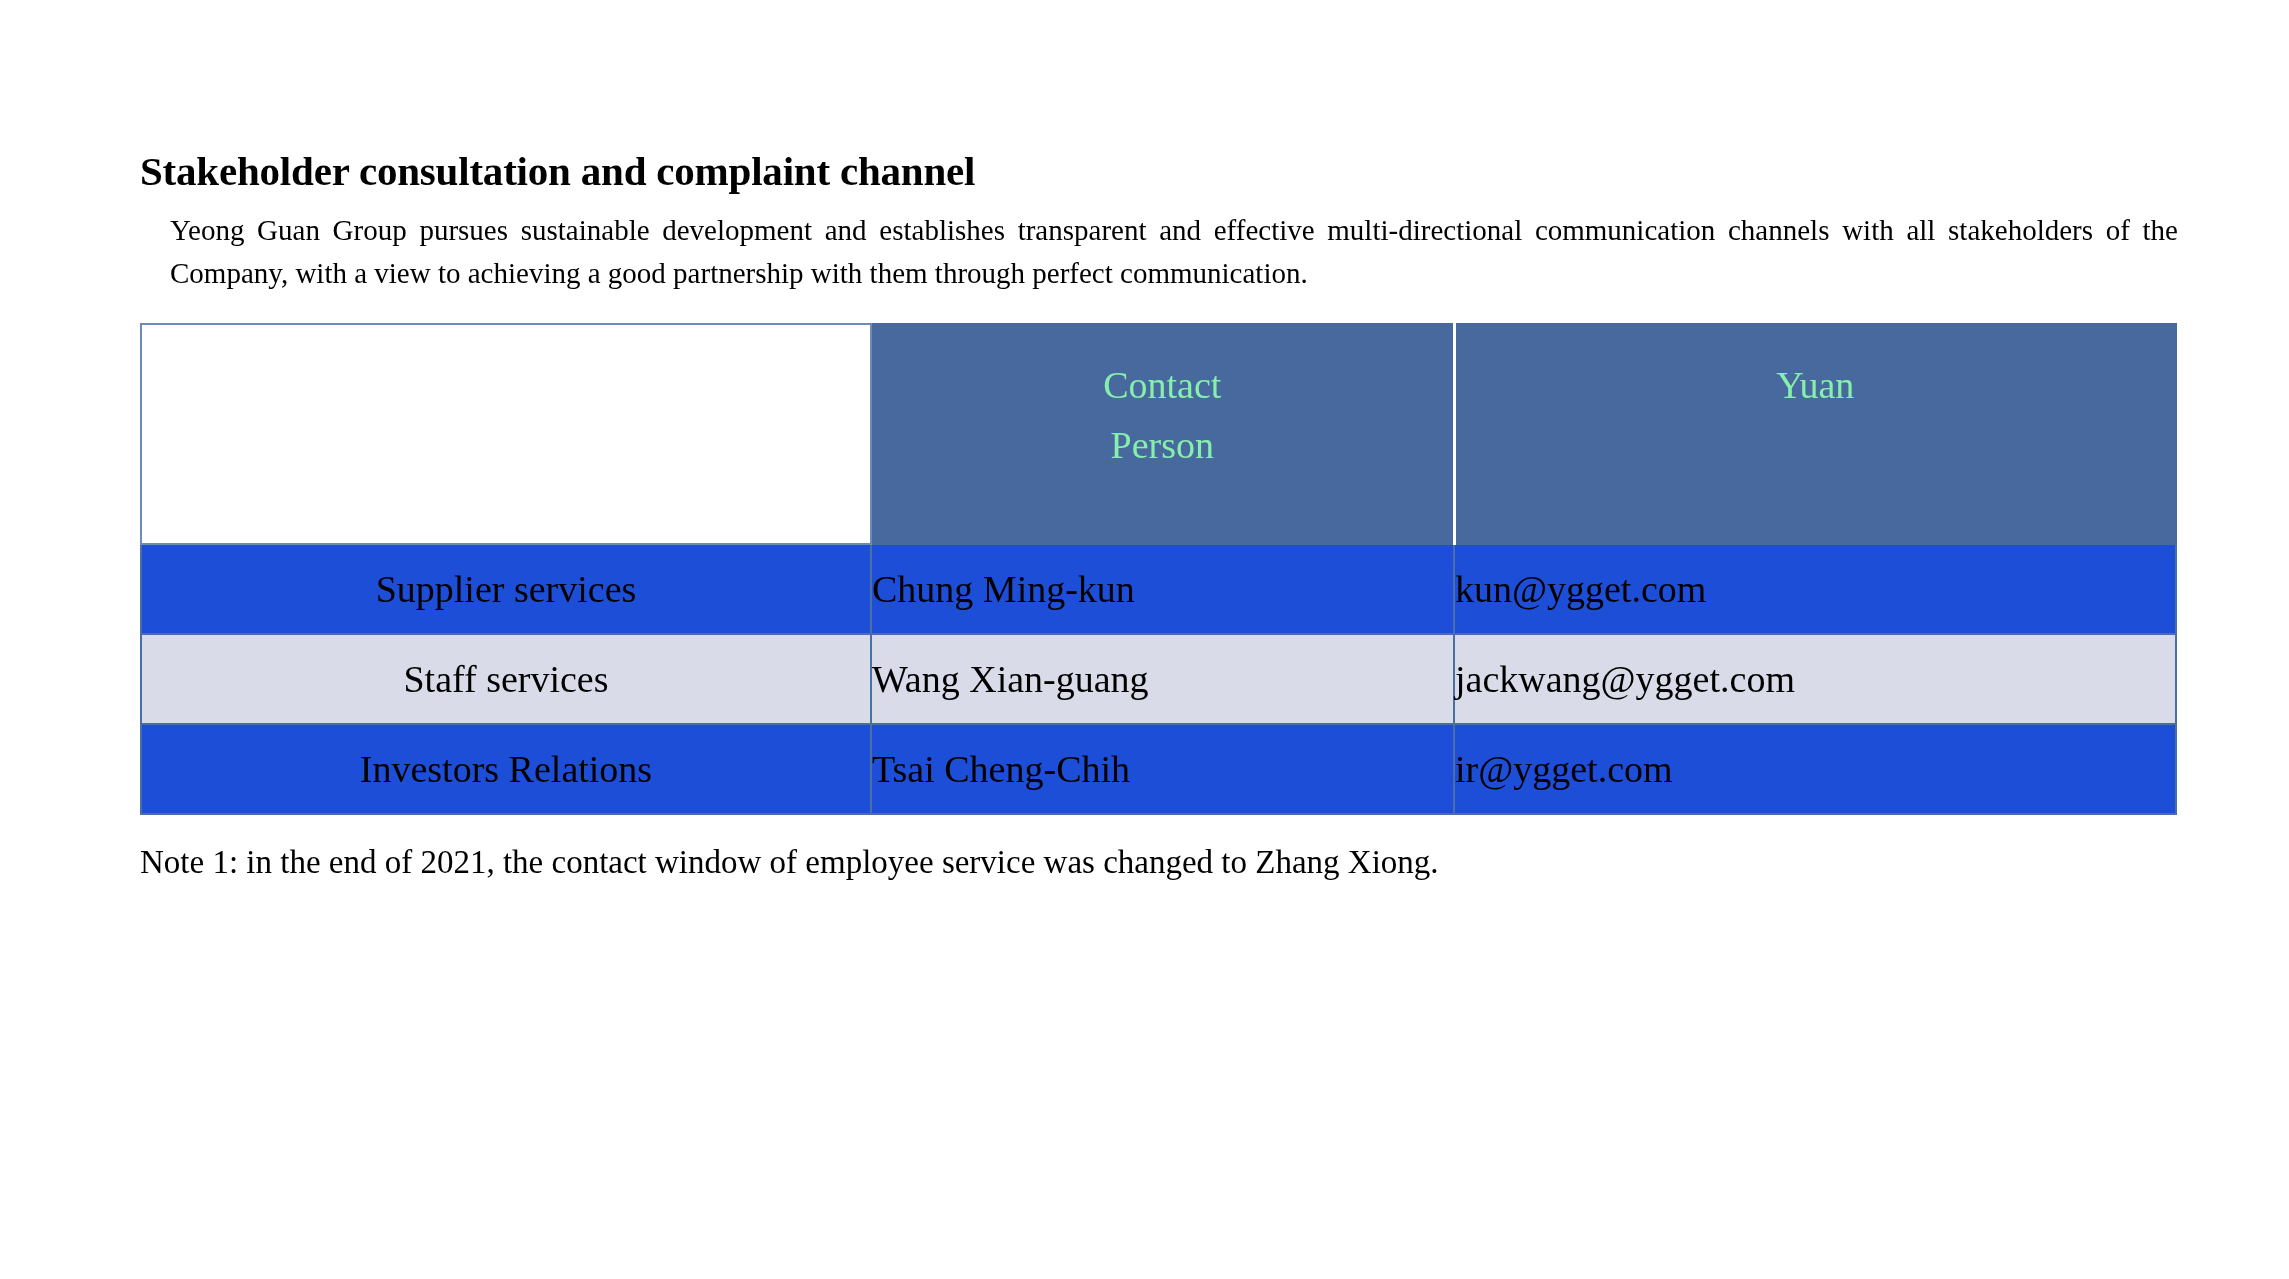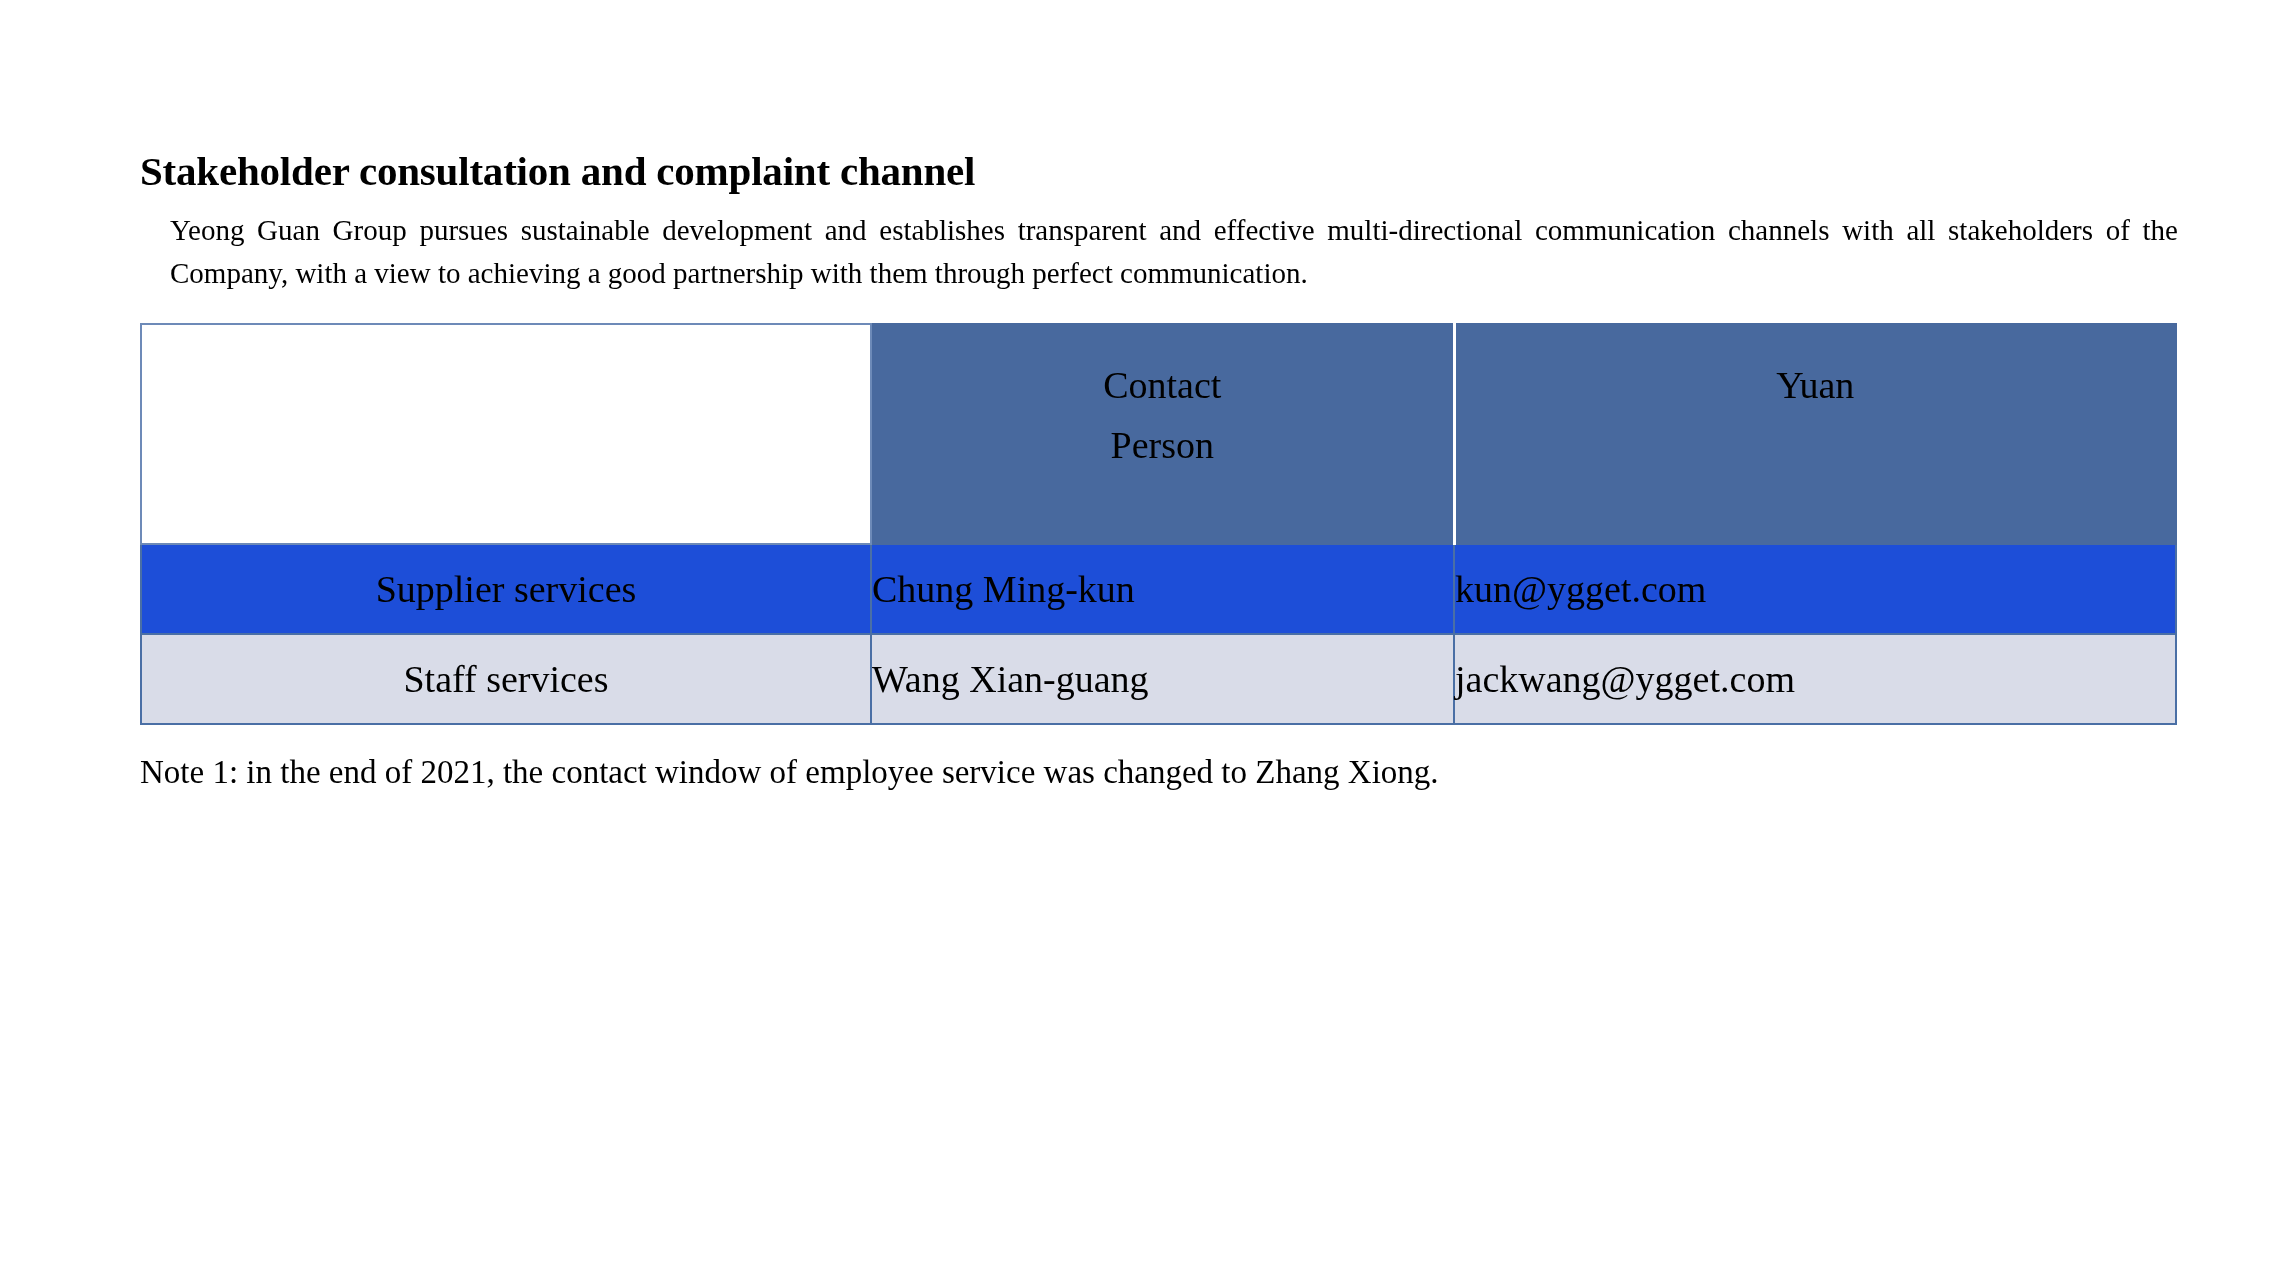--- a/index.html
+++ b/index.html
@@ -67,21 +67,21 @@
     border: 2px solid #4a6fa5;
     padding: 0;
     font-weight: normal;
     font-size: 38px;
     vertical-align: middle;
   }
 
   
   tr.header-row th {
     background: #48699e;
-    color: #000000;
+    color: #86efac;
     height: 188px;
     text-align: center;
     vertical-align: top;
     padding-top: 30px;
     border-color: #48699e;
   }
   tr.header-row th.blank-head {
     background: #ffffff;
     border: 2px solid #6d8ab8;
   }
@@ -151,20 +151,25 @@
           <tr class="plain">
             <td class="cell-category">Supplier services</td>
             <td class="cell-person">Chung Ming-kun</td>
             <td class="cell-email">kun@ygget.com</td>
           </tr>
           <tr class="shaded">
             <td class="cell-category">Staff services</td>
             <td class="cell-person">Wang Xian-guang</td>
             <td class="cell-email">jackwang@ygget.com</td>
           </tr>
+          <tr class="plain">
+            <td class="cell-category">Investors Relations</td>
+            <td class="cell-person">Tsai Cheng-Chih</td>
+            <td class="cell-email">ir@ygget.com</td>
+          </tr>
         </tbody>
       </table>
     </div>
 
     <div class="note">Note 1: in the end of 2021, the contact window of employee service was changed to Zhang Xiong.</div>
 
   </div>
 </div>
 
 </body></html>

